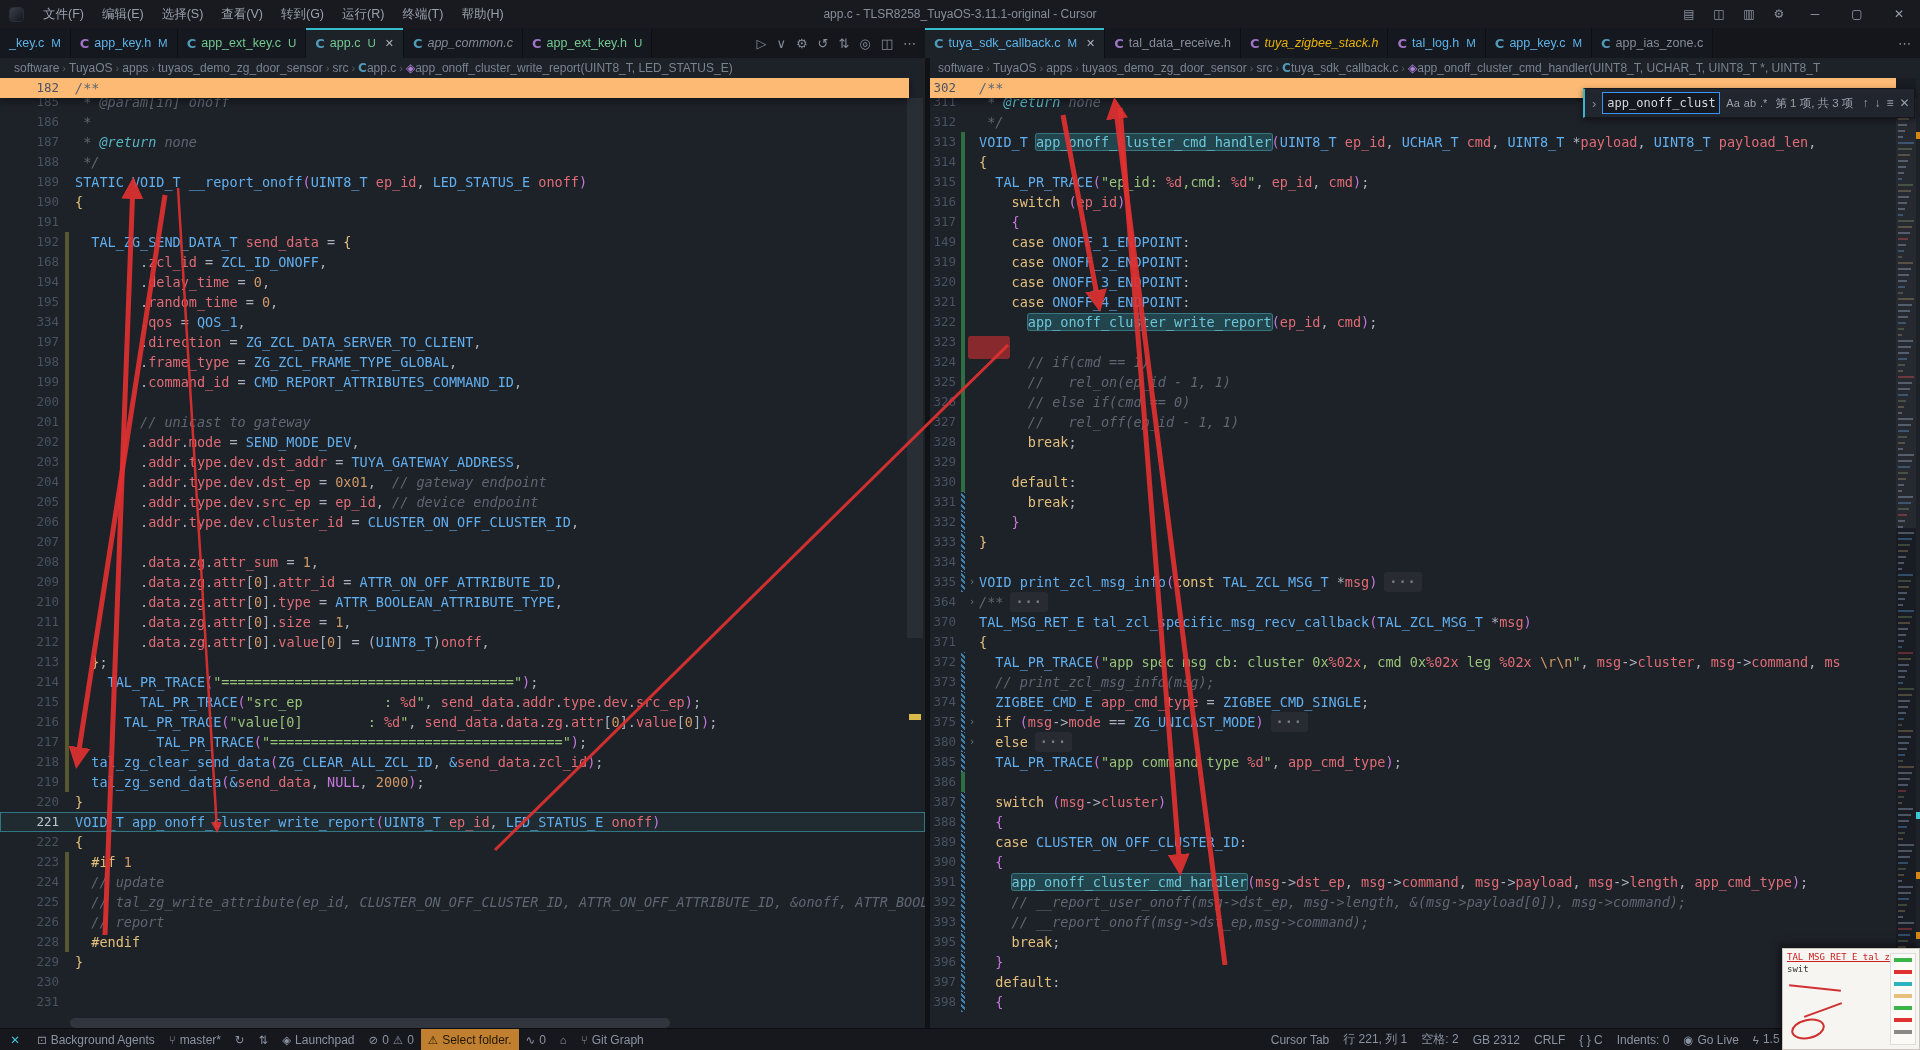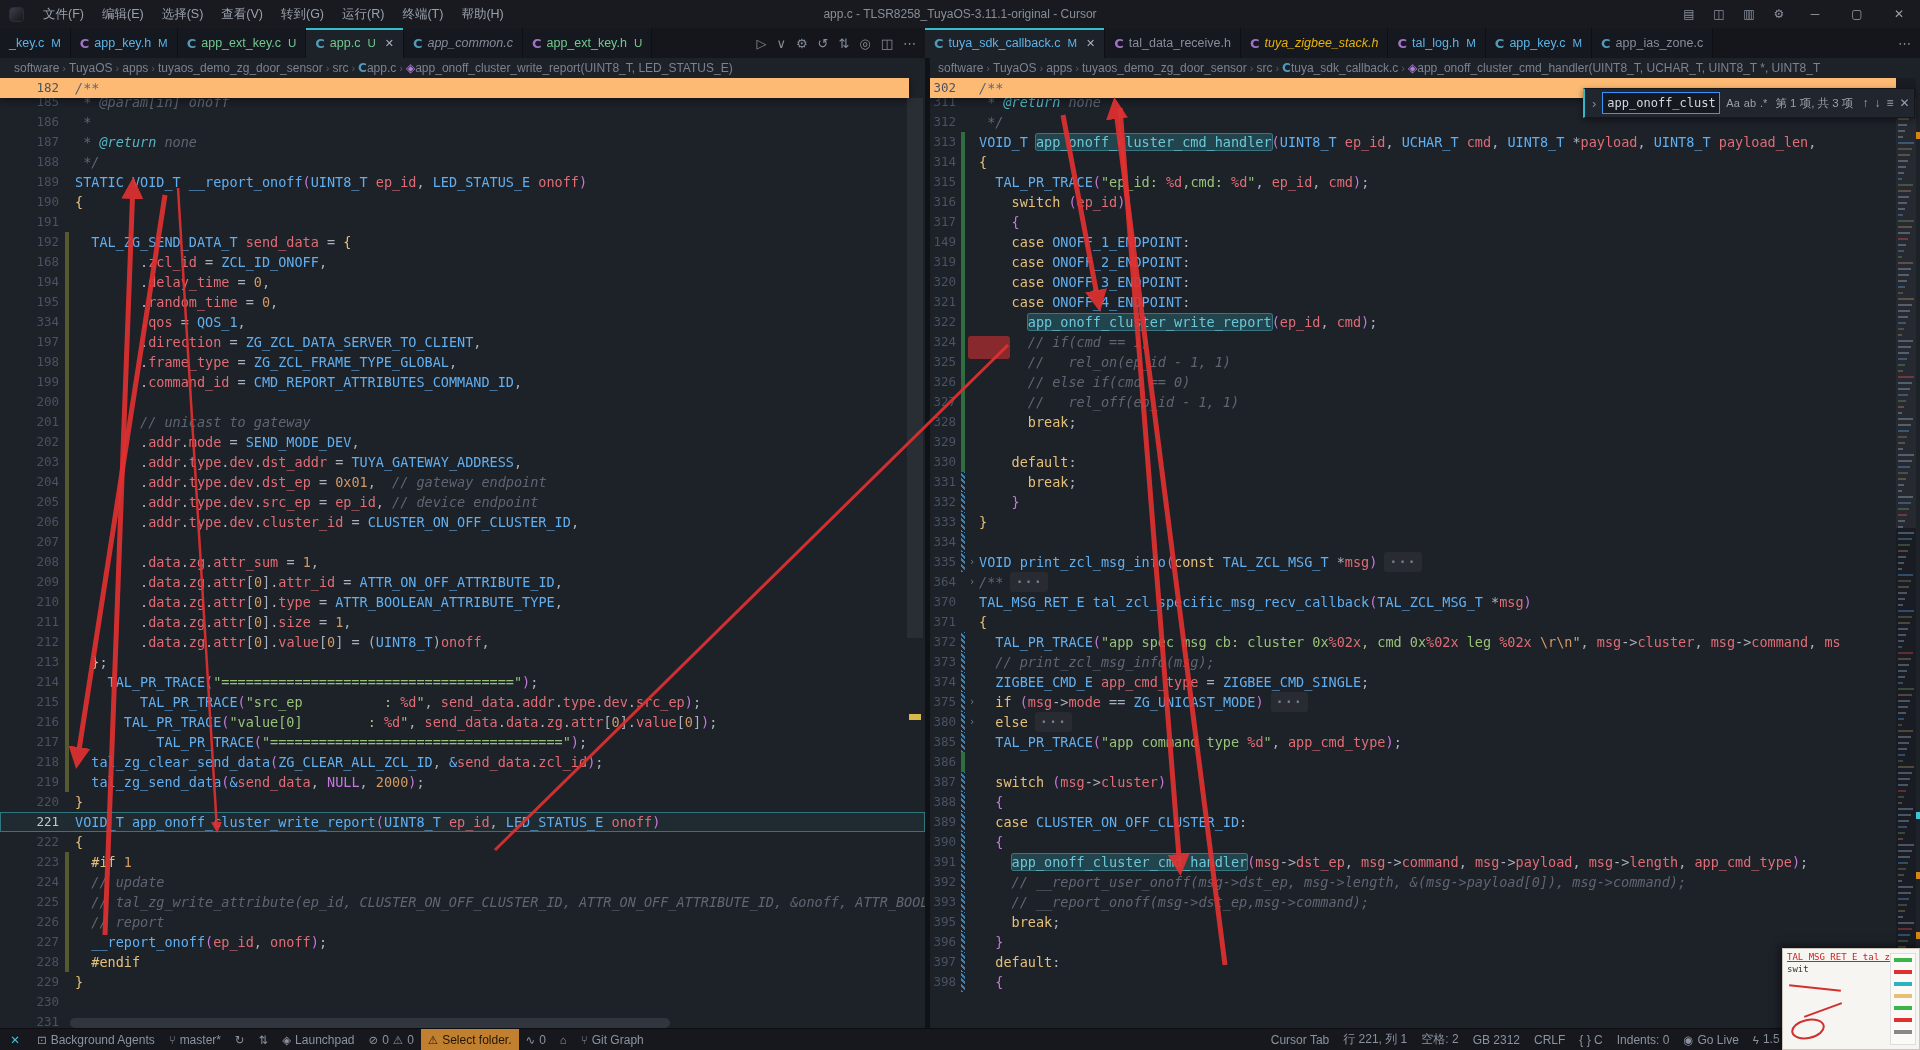--- a/index.html
+++ b/index.html
@@ -276,21 +276,20 @@
       <div class="crow"><div class="rowinner"><span class="gut">217</span><span class="bcol ga"></span><span class="codetxt"><span class="tk-p">          </span><span class="tk-f">TAL_PR_TRACE</span><span class="tk-pr">(</span><span class="tk-s">"===================================="</span><span class="tk-pr">)</span><span class="tk-p">;</span></span></div></div>
       <div class="crow"><div class="rowinner"><span class="gut">218</span><span class="bcol ga"></span><span class="codetxt"><span class="tk-p">  </span><span class="tk-f">tal_zg_clear_send_data</span><span class="tk-pr">(</span><span class="tk-t">ZG_CLEAR_ALL_ZCL_ID</span><span class="tk-p">, </span><span class="tk-t">&amp;</span><span class="tk-v">send_data</span><span class="tk-p">.</span><span class="tk-v">zcl_id</span><span class="tk-pr">)</span><span class="tk-p">;</span></span></div></div>
       <div class="crow"><div class="rowinner"><span class="gut">219</span><span class="bcol ga"></span><span class="codetxt"><span class="tk-p">  </span><span class="tk-f">tal_zg_send_data</span><span class="tk-pr">(</span><span class="tk-t">&amp;</span><span class="tk-v">send_data</span><span class="tk-p">, </span><span class="tk-pr">NULL</span><span class="tk-p">, </span><span class="tk-n">2000</span><span class="tk-pr">)</span><span class="tk-p">;</span></span></div></div>
       <div class="crow"><div class="rowinner"><span class="gut">220</span><span class="bcol"></span><span class="codetxt"><span class="tk-k">}</span></span></div></div>
       <div class="crow cur"><div class="rowinner"><span class="gut">221</span><span class="bcol"></span><span class="codetxt"><span class="tk-t">VOID_T </span><span class="tk-f">app_onoff_cluster_write_report</span><span class="tk-pr">(</span><span class="tk-t">UINT8_T</span><span class="tk-v"> ep_id</span><span class="tk-p">, </span><span class="tk-t">LED_STATUS_E</span><span class="tk-v"> onoff</span><span class="tk-pr">)</span></span></div></div>
       <div class="crow"><div class="rowinner"><span class="gut">222</span><span class="bcol"></span><span class="codetxt"><span class="tk-k">{</span></span></div></div>
       <div class="crow"><div class="rowinner"><span class="gut">223</span><span class="bcol ga"></span><span class="codetxt"><span class="tk-p">  </span><span class="tk-k">#if </span><span class="tk-n">1</span></span></div></div>
       <div class="crow"><div class="rowinner"><span class="gut">224</span><span class="bcol ga"></span><span class="codetxt"><span class="tk-c">  // update</span></span></div></div>
       <div class="crow"><div class="rowinner"><span class="gut">225</span><span class="bcol ga"></span><span class="codetxt"><span class="tk-c">  // tal_zg_write_attribute(ep_id, CLUSTER_ON_OFF_CLUSTER_ID, ATTR_ON_OFF_ATTRIBUTE_ID, &amp;onoff, ATTR_BOOLEAN_A</span></span></div></div>
       <div class="crow"><div class="rowinner"><span class="gut">226</span><span class="bcol ga"></span><span class="codetxt"><span class="tk-c">  // report</span></span></div></div>
-      <div class="crow"><div class="rowinner"><span class="gut">227</span><span class="bcol ga"></span><span class="codetxt"><span class="tk-p">  </span><span class="tk-f">__report_onoff</span><span class="tk-pr">(</span><span class="tk-v">ep_id</span><span class="tk-p">, </span><span class="tk-v">onoff</span><span class="tk-pr">)</span><span class="tk-p">;</span></span></div></div>
       <div class="crow"><div class="rowinner"><span class="gut">228</span><span class="bcol ga"></span><span class="codetxt"><span class="tk-p">  </span><span class="tk-k">#endif</span></span></div></div>
       <div class="crow"><div class="rowinner"><span class="gut">229</span><span class="bcol"></span><span class="codetxt"><span class="tk-k">}</span></span></div></div>
       <div class="crow"><div class="rowinner"><span class="gut">230</span><span class="bcol"></span><span class="codetxt"></span></div></div>
       <div class="crow"><div class="rowinner"><span class="gut">231</span><span class="bcol"></span><span class="codetxt"></span></div></div>
     </div>
   </div>
 <div class="editor" id="editor-1">
     <div class="sticky">
       <span class="gut">302</span>
       <span class="bcol"></span>
@@ -303,20 +302,21 @@
       <div class="crow"><div class="rowinner"><span class="gut">313</span><span class="bcol ga"></span><span class="chevcol"></span><span class="codetxt"><span class="tk-t">VOID_T </span><span class="tk-fh">app_onoff_cluster_cmd_handler</span><span class="tk-pr">(</span><span class="tk-t">UINT8_T</span><span class="tk-v"> ep_id</span><span class="tk-p">, </span><span class="tk-t">UCHAR_T</span><span class="tk-v"> cmd</span><span class="tk-p">, </span><span class="tk-t">UINT8_T</span><span class="tk-p"> *</span><span class="tk-v">payload</span><span class="tk-p">, </span><span class="tk-t">UINT8_T</span><span class="tk-v"> payload_len</span><span class="tk-p">,</span></span></div></div>
       <div class="crow"><div class="rowinner"><span class="gut">314</span><span class="bcol ga"></span><span class="chevcol"></span><span class="codetxt"><span class="tk-k">{</span></span></div></div>
       <div class="crow"><div class="rowinner"><span class="gut">315</span><span class="bcol ga"></span><span class="chevcol"></span><span class="codetxt"><span class="tk-p">  </span><span class="tk-f">TAL_PR_TRACE</span><span class="tk-pr">(</span><span class="tk-s">"ep_id: </span><span class="tk-sf">%d</span><span class="tk-s">,cmd: </span><span class="tk-sf">%d</span><span class="tk-s">"</span><span class="tk-p">, </span><span class="tk-v">ep_id</span><span class="tk-p">, </span><span class="tk-v">cmd</span><span class="tk-pr">)</span><span class="tk-p">;</span></span></div></div>
       <div class="crow"><div class="rowinner"><span class="gut">316</span><span class="bcol ga"></span><span class="chevcol"></span><span class="codetxt"><span class="tk-p">    </span><span class="tk-k">switch</span><span class="tk-p"> </span><span class="tk-pr">(</span><span class="tk-v">ep_id</span><span class="tk-pr">)</span></span></div></div>
       <div class="crow"><div class="rowinner"><span class="gut">317</span><span class="bcol ga"></span><span class="chevcol"></span><span class="codetxt"><span class="tk-p">    </span><span class="tk-pr">{</span></span></div></div>
       <div class="crow"><div class="rowinner"><span class="gut">149</span><span class="bcol ga"></span><span class="chevcol"></span><span class="codetxt"><span class="tk-p">    </span><span class="tk-k">case</span><span class="tk-t"> ONOFF_1_ENDPOINT</span><span class="tk-p">:</span></span></div></div>
       <div class="crow"><div class="rowinner"><span class="gut">319</span><span class="bcol ga"></span><span class="chevcol"></span><span class="codetxt"><span class="tk-p">    </span><span class="tk-k">case</span><span class="tk-t"> ONOFF_2_ENDPOINT</span><span class="tk-p">:</span></span></div></div>
       <div class="crow"><div class="rowinner"><span class="gut">320</span><span class="bcol ga"></span><span class="chevcol"></span><span class="codetxt"><span class="tk-p">    </span><span class="tk-k">case</span><span class="tk-t"> ONOFF_3_ENDPOINT</span><span class="tk-p">:</span></span></div></div>
       <div class="crow"><div class="rowinner"><span class="gut">321</span><span class="bcol ga"></span><span class="chevcol"></span><span class="codetxt"><span class="tk-p">    </span><span class="tk-k">case</span><span class="tk-t"> ONOFF_4_ENDPOINT</span><span class="tk-p">:</span></span></div></div>
       <div class="crow"><div class="rowinner"><span class="gut">322</span><span class="bcol ga"></span><span class="chevcol"></span><span class="codetxt"><span class="tk-p">      </span><span class="tk-fh">app_onoff_cluster_write_report</span><span class="tk-pr">(</span><span class="tk-v">ep_id</span><span class="tk-p">, </span><span class="tk-v">cmd</span><span class="tk-pr">)</span><span class="tk-p">;</span></span></div></div>
+      <div class="crow"><div class="rowinner"><span class="gut">323</span><span class="bcol ga"></span><span class="chevcol"></span><span class="codetxt"></span></div></div>
       <div class="crow"><div class="rowinner"><span class="gut">324</span><span class="bcol ga"></span><span class="chevcol"></span><span class="codetxt"><span class="tk-c">      // if(cmd == 1)</span></span></div></div>
       <div class="crow"><div class="rowinner"><span class="gut">325</span><span class="bcol ga"></span><span class="chevcol"></span><span class="codetxt"><span class="tk-c">      //   rel_on(ep_id - 1, 1)</span></span></div></div>
       <div class="crow"><div class="rowinner"><span class="gut">326</span><span class="bcol ga"></span><span class="chevcol"></span><span class="codetxt"><span class="tk-c">      // else if(cmd == 0)</span></span></div></div>
       <div class="crow"><div class="rowinner"><span class="gut">327</span><span class="bcol ga"></span><span class="chevcol"></span><span class="codetxt"><span class="tk-c">      //   rel_off(ep_id - 1, 1)</span></span></div></div>
       <div class="crow"><div class="rowinner"><span class="gut">328</span><span class="bcol ga"></span><span class="chevcol"></span><span class="codetxt"><span class="tk-p">      </span><span class="tk-k">break</span><span class="tk-p">;</span></span></div></div>
       <div class="crow"><div class="rowinner"><span class="gut">329</span><span class="bcol ga"></span><span class="chevcol"></span><span class="codetxt"></span></div></div>
       <div class="crow"><div class="rowinner"><span class="gut">330</span><span class="bcol ga"></span><span class="chevcol"></span><span class="codetxt"><span class="tk-p">    </span><span class="tk-k">default</span><span class="tk-p">:</span></span></div></div>
       <div class="crow"><div class="rowinner"><span class="gut">331</span><span class="bcol gm"></span><span class="chevcol"></span><span class="codetxt"><span class="tk-p">      </span><span class="tk-k">break</span><span class="tk-p">;</span></span></div></div>
       <div class="crow"><div class="rowinner"><span class="gut">332</span><span class="bcol gm"></span><span class="chevcol"></span><span class="codetxt"><span class="tk-p">    </span><span class="tk-pr">}</span></span></div></div>
       <div class="crow"><div class="rowinner"><span class="gut">333</span><span class="bcol gm"></span><span class="chevcol"></span><span class="codetxt"><span class="tk-k">}</span></span></div></div>

